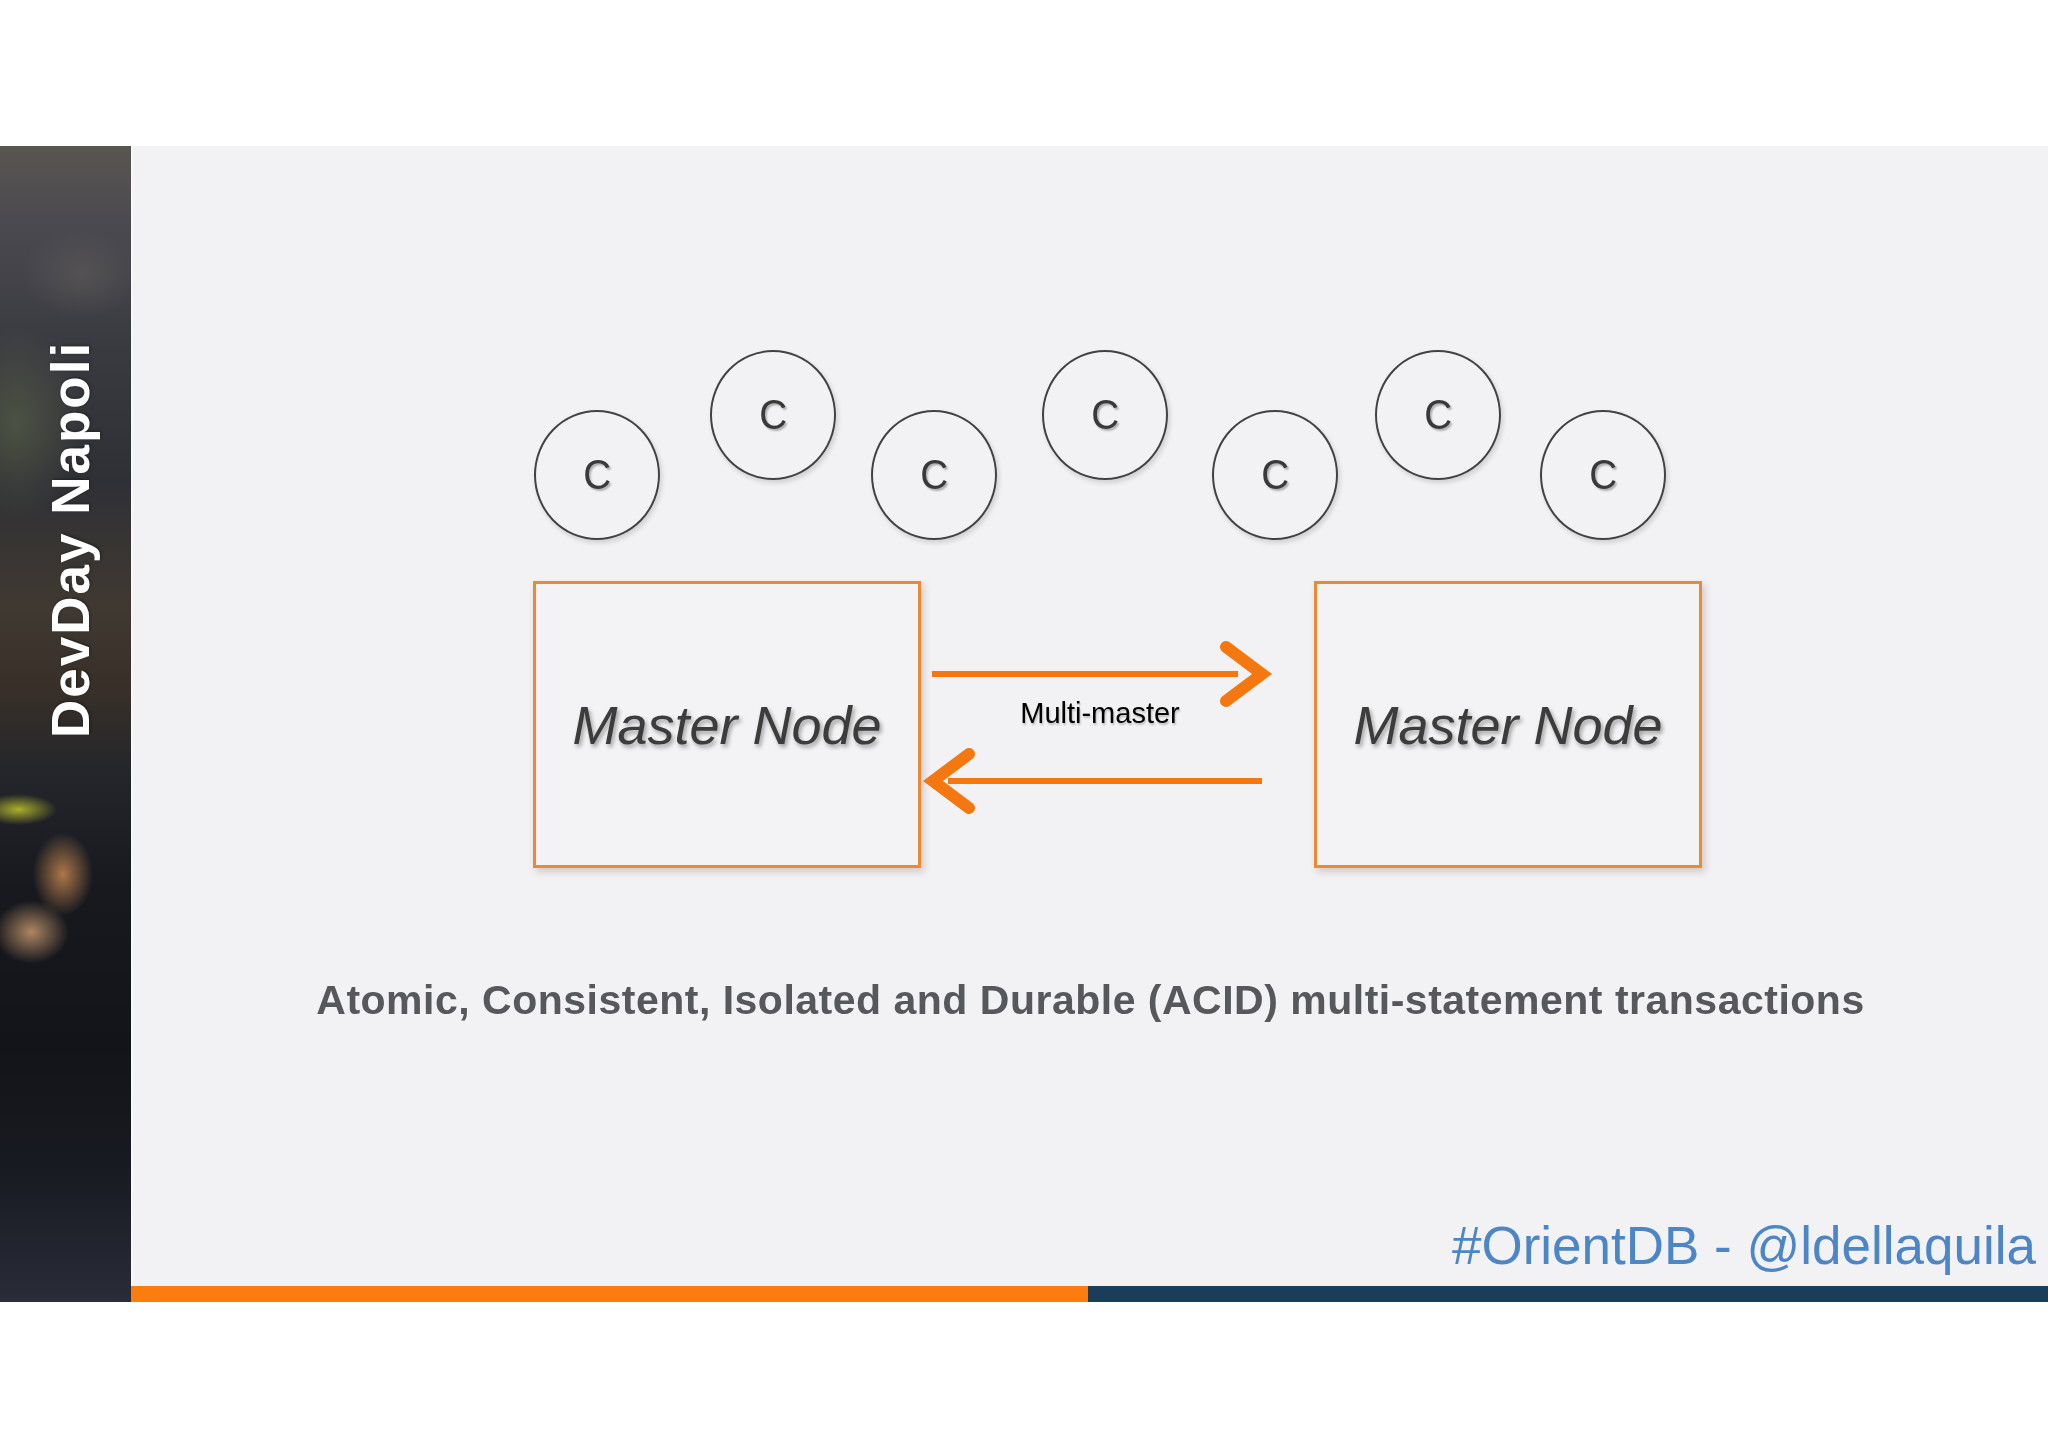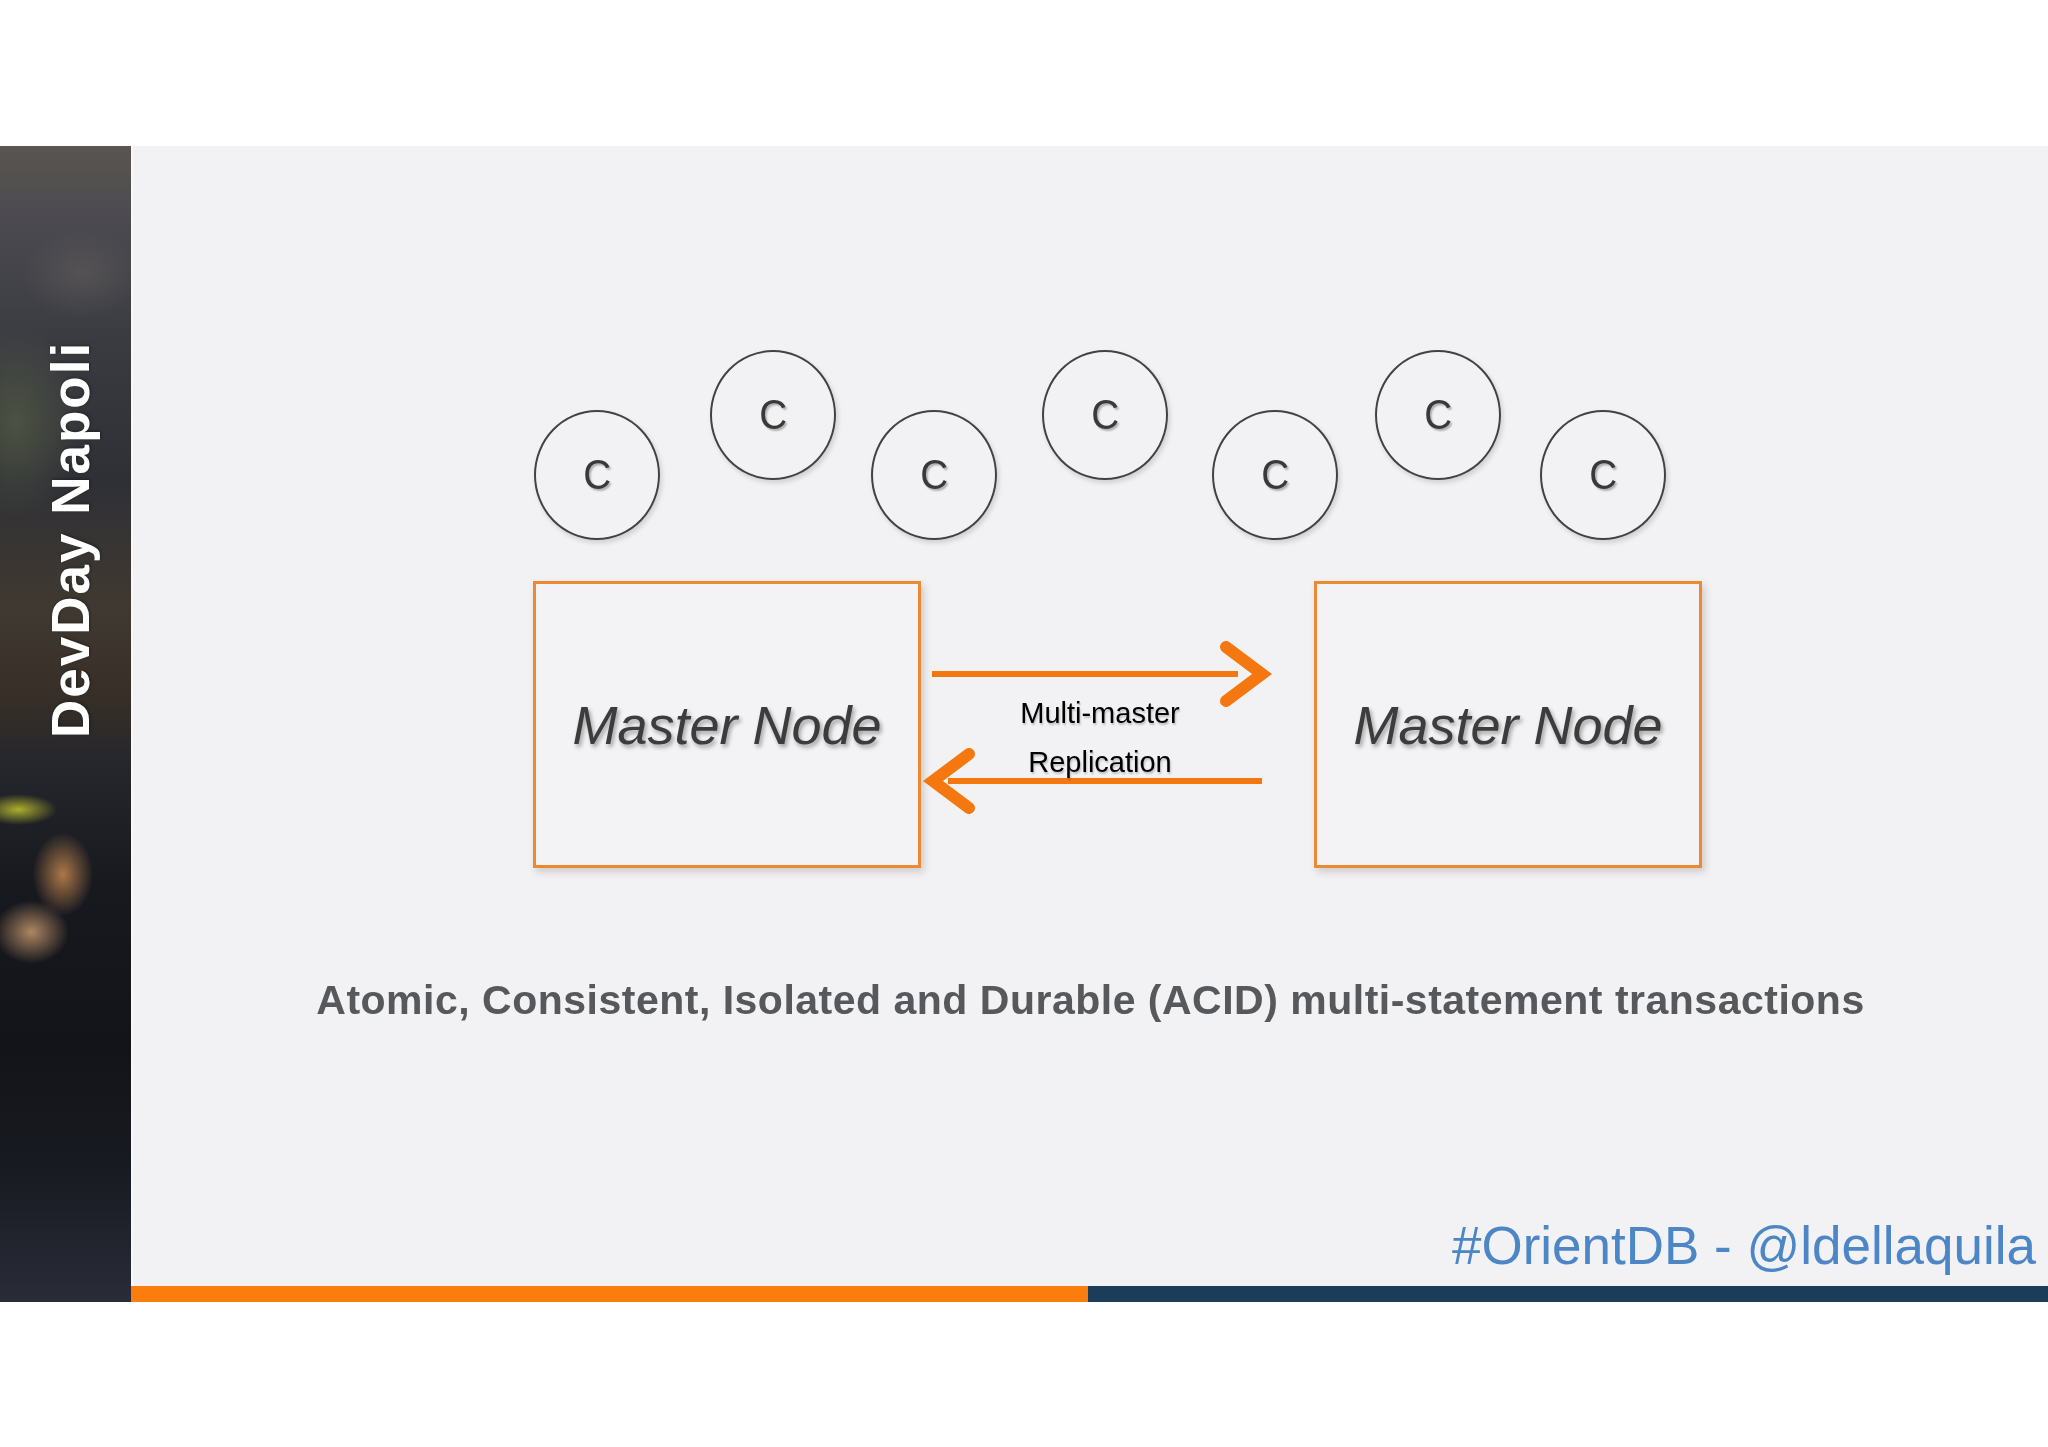--- a/index.html
+++ b/index.html
@@ -123,20 +123,19 @@
     <path d="M360 47 L396 74 L360 101" stroke-width="12" stroke-linecap="round" stroke-linejoin="miter"></path>
   </g>
   <g stroke="#f4770f" fill="none">
     <line x1="82" y1="181" x2="396" y2="181" stroke-width="6"></line>
     <path d="M103 154 L67 181 L103 208" stroke-width="12" stroke-linecap="round" stroke-linejoin="miter"></path>
   </g>
 </svg>
 
 <div class="repl-label">
   <div>Multi-master</div>
-  <div>Replication</div>
 </div>
 
 <div class="caption">Atomic, Consistent, Isolated and Durable (ACID) multi-statement transactions</div>
 
 <div class="footer-handle">#OrientDB - @ldellaquila</div>
 <div class="bar-orange"></div>
 <div class="bar-navy"></div>
 
 </body></html>

